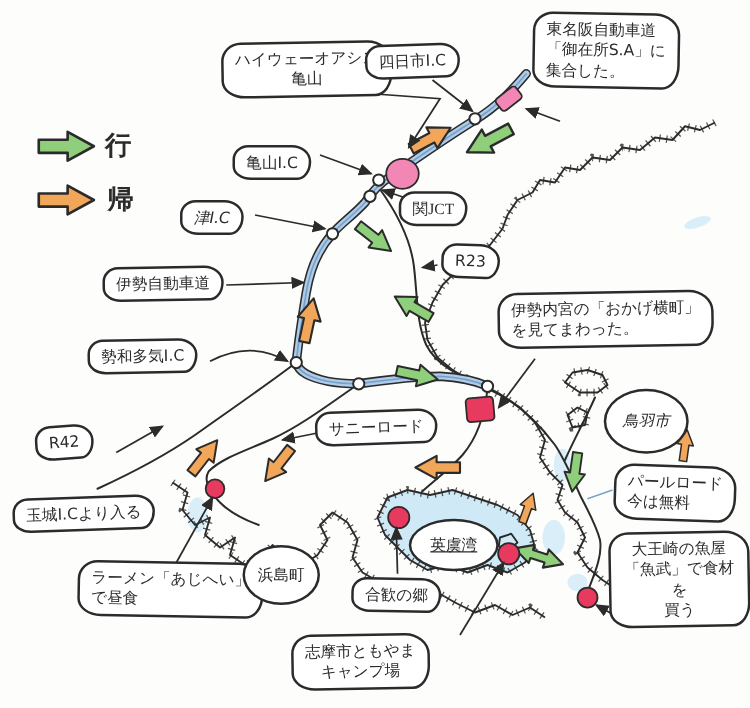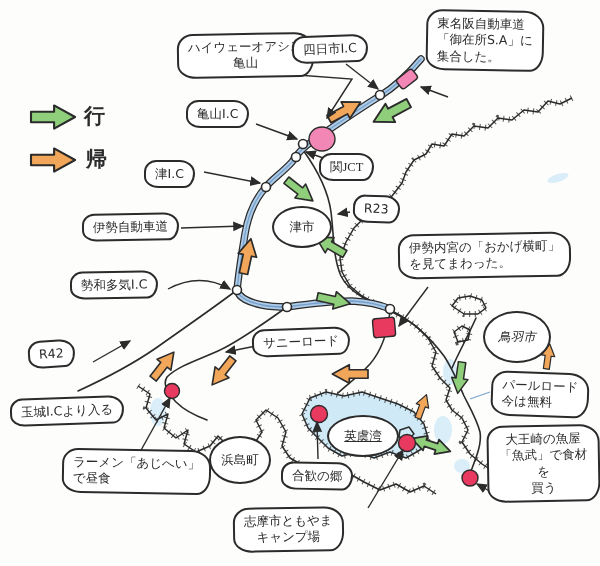--- a/index.html
+++ b/index.html
@@ -149,33 +149,32 @@
 
   <div class="legend-char" style="left:84px;top:102px;">行</div>
   <div class="legend-char" style="left:86px;top:145px;">帰</div>
 
   <div class="lbl ctr" style="left:177px;top:33px;transform:rotate(-1deg);">ハイウェーオアシス
 亀山</div>
   <div class="lbl" style="left:292px;top:35px;transform:rotate(-2deg);">四日市I.C</div>
   <div class="lbl" style="left:426px;top:10px;transform:rotate(1deg);">東名阪自動車道
 「御在所S.A」に
 集合した。</div>
-  <div class="lbl" style="left:186px;top:100px;">亀山I.C</div>
-  <div class="lbl" style="left:144px;top:160px;">津I.C</div>
+  <div class="lbl" style="left:186px;top:116px;">亀山I.C</div>
+  <div class="lbl" style="left:144px;top:160px;font-style:italic;">津I.C</div>
   <div class="lbl" style="left:319px;top:153px;font-family:Liberation Serif, serif;">関JCT</div>
   <div class="lbl" style="left:353px;top:195px;transform:rotate(2deg);">R23</div>
-  <div class="lbl oval" style="left:272px;top:206px;width:56px;height:38px;">津市</div>
   <div class="lbl" style="left:82px;top:213px;transform:rotate(-1deg);">伊勢自動車道</div>
   <div class="lbl" style="left:70px;top:271px;transform:rotate(-1deg);">勢和多気I.C</div>
   <div class="lbl" style="left:28px;top:340px;transform:rotate(-4deg);">R42</div>
   <div class="lbl" style="left:10px;top:397px;transform:rotate(-2deg);">玉城I.Cより入る</div>
   <div class="lbl" style="left:62px;top:449px;transform:rotate(1deg);">ラーメン「あじへい」
 で昼食</div>
   <div class="lbl" style="left:252px;top:328px;transform:rotate(-2deg);">サニーロード</div>
-  <div class="lbl oval" style="left:209px;top:436px;width:58px;height:44px;">浜島町</div>
+  <div class="lbl oval" style="left:194px;top:436px;width:58px;height:44px;">浜島町</div>
   <div class="lbl oval" style="left:327px;top:415px;width:68px;height:38px;text-decoration:underline;">英虞湾</div>
   <div class="lbl" style="left:281px;top:462px;transform:rotate(1deg);">合歓の郷</div>
   <div class="lbl ctr" style="left:233px;top:507px;transform:rotate(-1deg);">志摩市ともやま
 キャンプ場</div>
   <div class="lbl oval" style="left:483px;top:311px;width:64px;height:48px;font-style:italic;">鳥羽市</div>
   <div class="lbl" style="left:491px;top:372px;transform:rotate(2deg);">パールロード
 今は無料</div>
   <div class="lbl ctr" style="left:487px;top:425px;transform:rotate(-1deg);">大王崎の魚屋
 「魚武」で食材を
 買う</div>

